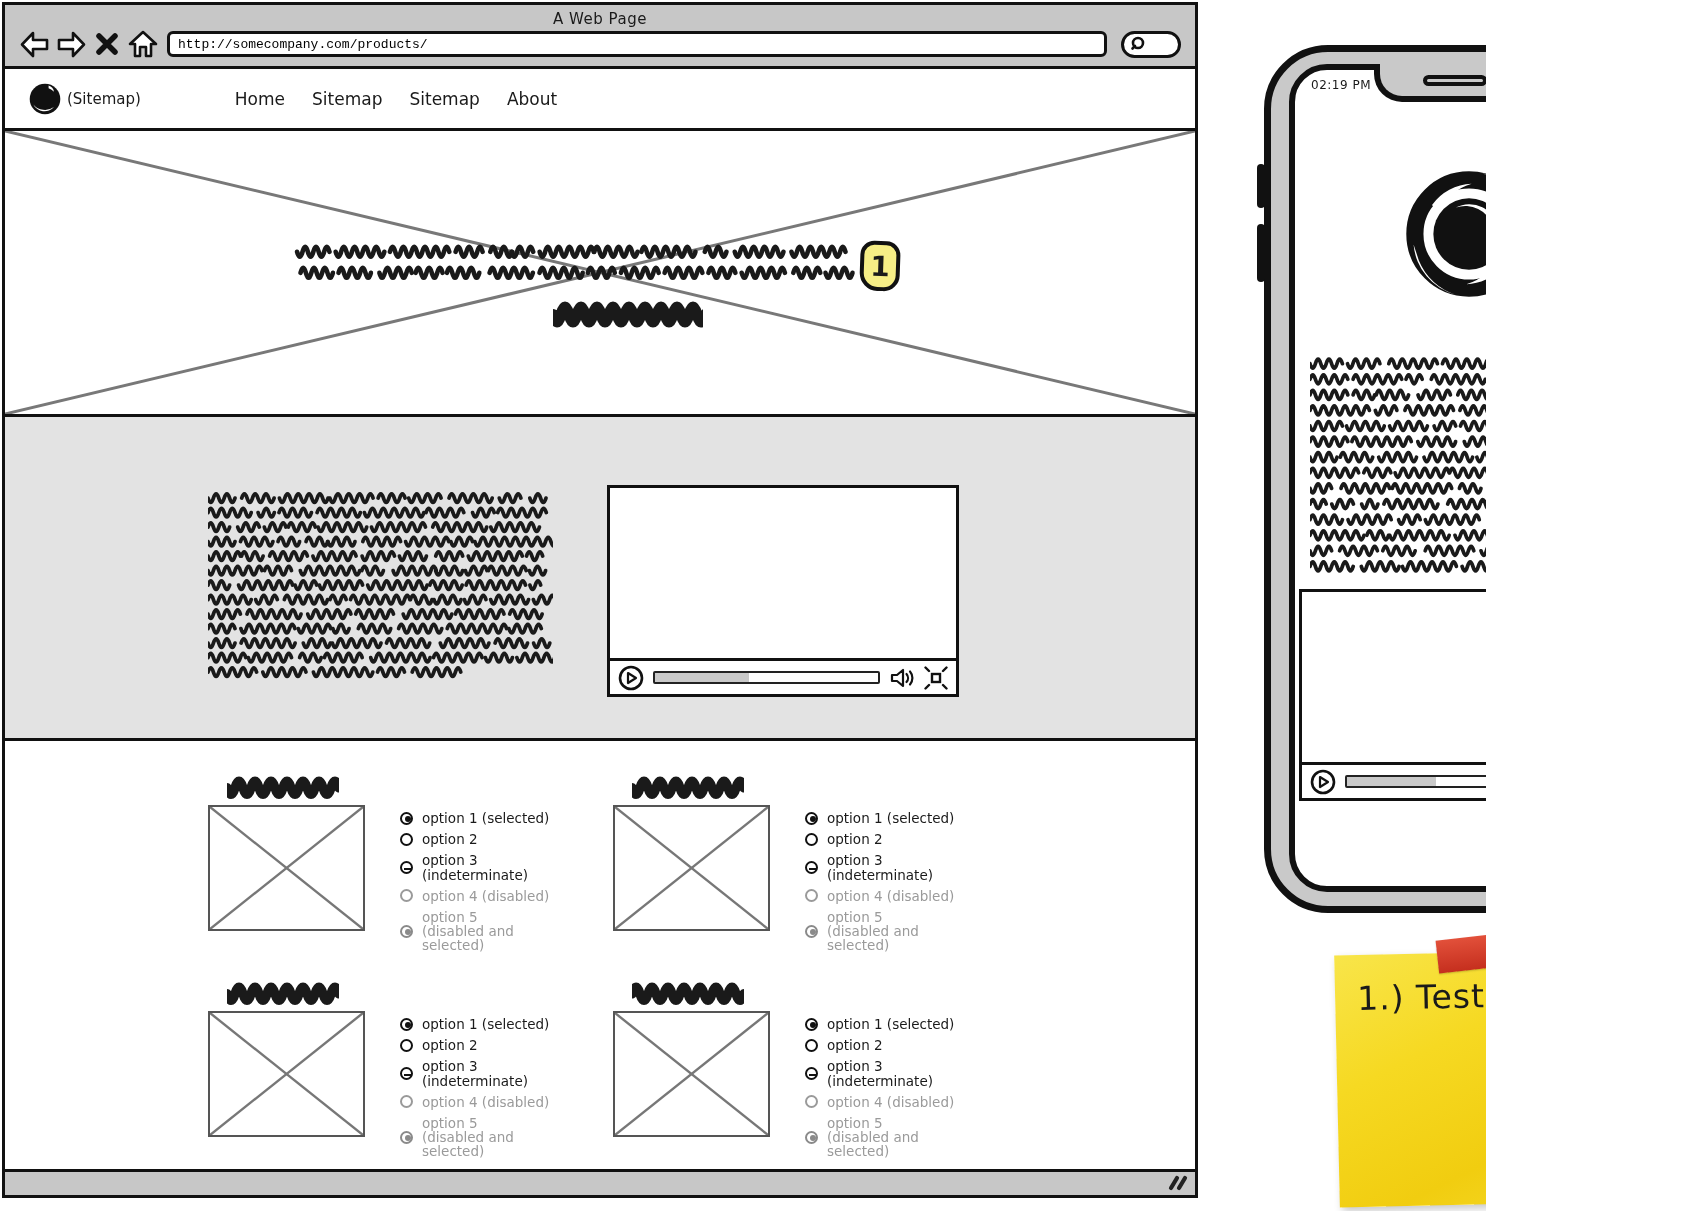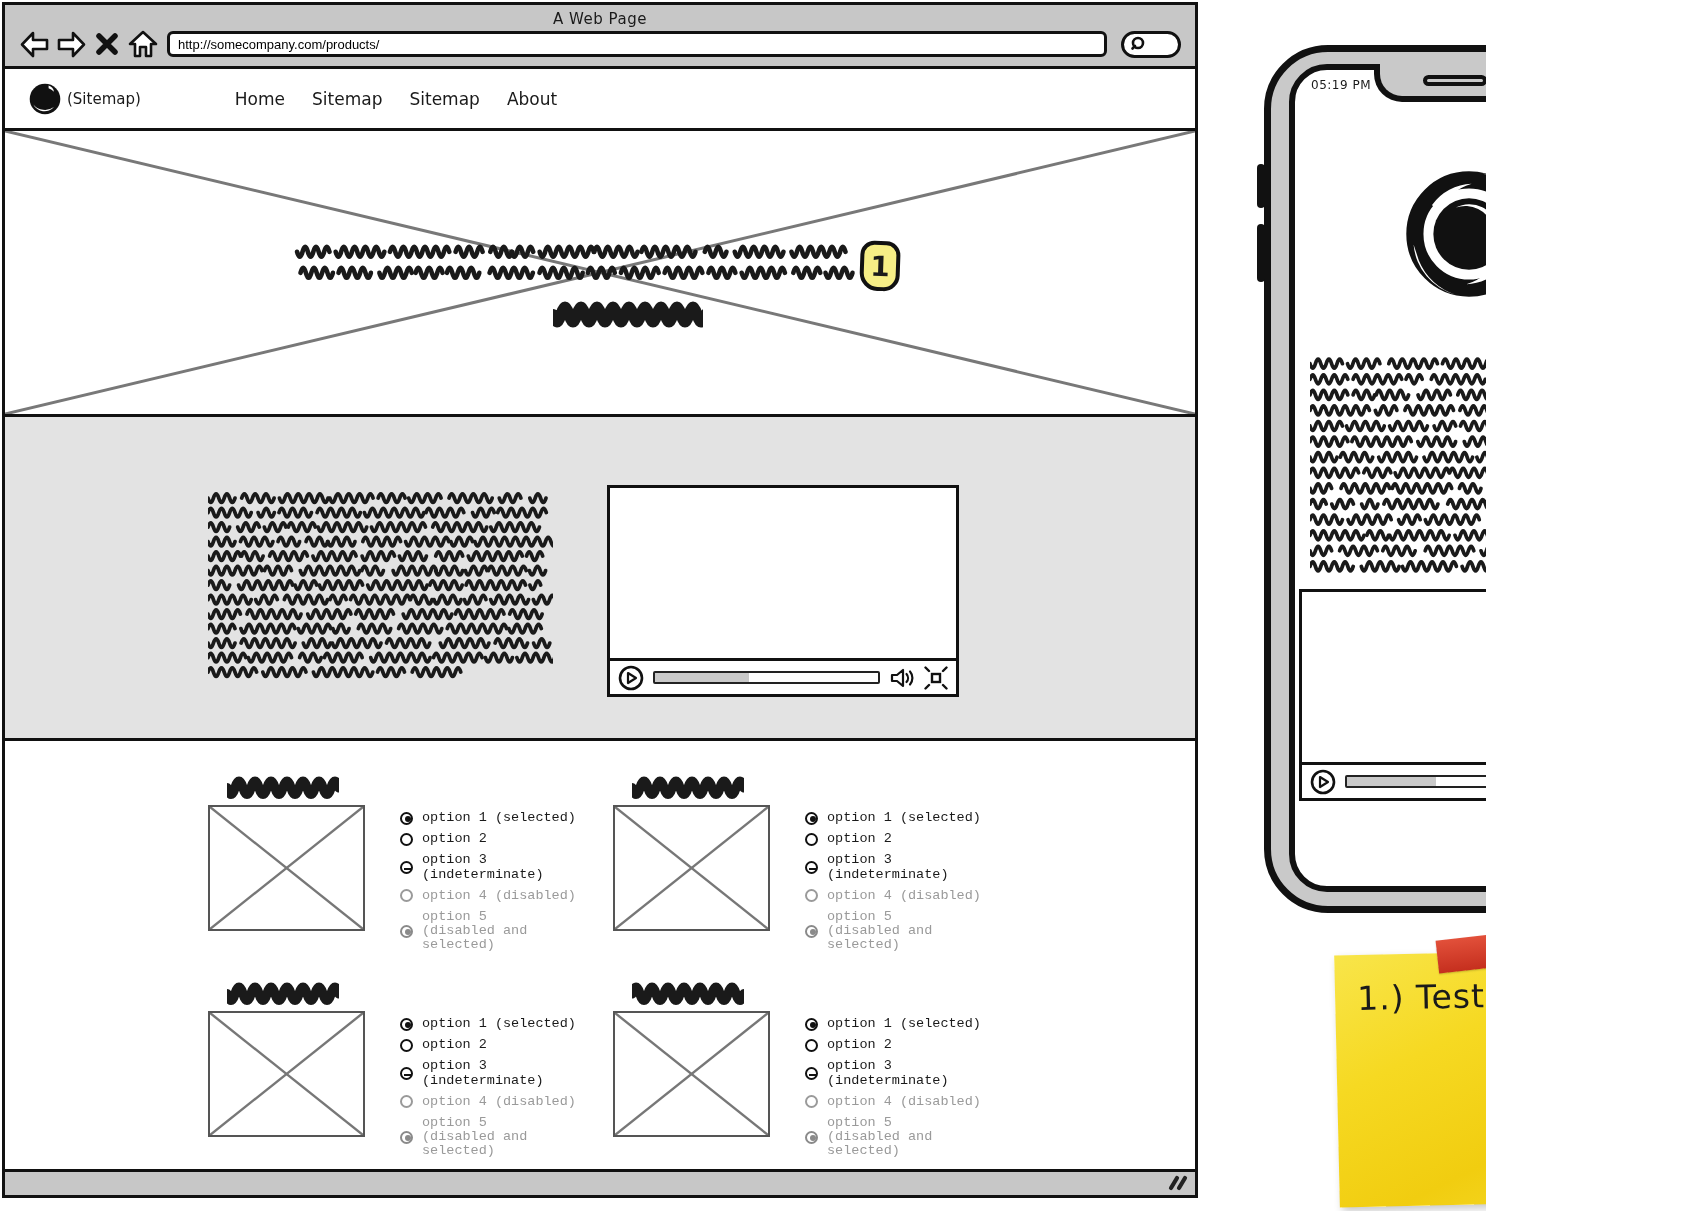--- a/index.html
+++ b/index.html
@@ -8,21 +8,21 @@
   *{box-sizing:border-box;}
 
   
   .browser{position:absolute;left:2px;top:2px;width:1196px;height:1196px;
     border:3px solid #111;background:#fff;}
   .chrome{height:64px;background:#c7c7c7;border-bottom:3px solid #111;position:relative;}
   .win-title{text-align:center;font-size:15px;padding-top:5px;letter-spacing:.5px;}
   .toolbar{position:absolute;left:14px;top:25px;right:6px;display:flex;align-items:center;}
   .tb-ico{width:32px;height:28px;display:flex;align-items:center;justify-content:center;margin-right:4px;cursor:pointer;}
   .url-input{flex:1;height:26px;border:3px solid #111;border-radius:6px;background:#fff;
-    font-family:Liberation Sans, sans-serif;font-size:13px;padding:0 8px;margin:0 14px 0 4px;}
+    font-family:Liberation Mono, monospace;font-size:13px;padding:0 8px;margin:0 14px 0 4px;}
   .search-pill{width:60px;height:27px;border:3px solid #111;border-radius:14px;background:#fff;
     display:flex;align-items:center;padding-left:5px;margin-right:8px;cursor:pointer;}
 
   .navbar{height:62px;background:#fff;border-bottom:3px solid #111;display:flex;align-items:center;padding-left:22px;}
   .logo{width:36px;height:36px;}
   .sitemap{font-size:15px;margin-left:4px;}
   .navitems{display:flex;gap:27px;margin-left:94px;font-size:17px;}
   .navitems span{cursor:pointer;}
 
   .hero{height:286px;position:relative;border-bottom:3px solid #111;background:#fff;overflow:hidden;}
@@ -35,21 +35,21 @@
 
   .graysec{height:324px;background:#e3e3e3;border-bottom:3px solid #111;position:relative;}
   .gray-para{position:absolute;left:203px;top:72px;}
   .vidbox{position:absolute;border:3px solid #111;background:#fff;}
   .vid-main{left:602px;top:68px;width:352px;height:212px;}
   .vidctrl{position:absolute;left:0;right:0;bottom:0;height:36px;border-top:3px solid #111;
     display:flex;align-items:center;padding:0 8px;gap:9px;background:#fff;}
   .progress{flex:1;height:13px;border:2px solid #222;border-radius:2px;background:#fff;position:relative;cursor:pointer;}
   .progress .fill{position:absolute;left:0;top:0;bottom:0;width:42%;background:#c9c9c9;}
 
-  .products{position:relative;height:413px;background:#fff;font-family:Liberation Mono, monospace;}
+  .products{position:relative;height:413px;background:#fff;}
   .pimg{position:absolute;width:157px;height:126px;border:2px solid #555;background:#fff;}
   .p-head{position:absolute;}
   .radios{position:absolute;width:180px;font-size:13.5px;}
   .ropt{display:flex;align-items:center;gap:9px;margin-bottom:7px;cursor:pointer;line-height:1.05;}
   .rb{width:13px;height:13px;border:2px solid #111;border-radius:50%;flex:0 0 13px;position:relative;background:#fff;}
   .rb.sel::after{content:"";position:absolute;left:2.5px;top:2.5px;width:6px;height:6px;border-radius:50%;background:#111;}
   .rb.ind::after{content:"";position:absolute;left:1.5px;top:4.5px;width:8px;height:2px;background:#111;}
   .rb.dis{border-color:#9a9a9a;}
   .rb.dissel{border-color:#8a8a8a;}
   .rb.dissel::after{content:"";position:absolute;left:2.5px;top:2.5px;width:6px;height:6px;border-radius:50%;background:#8a8a8a;}
@@ -444,21 +444,21 @@
         <path d="M8 16 L14 6 M16 16 L22 6" stroke="#222" stroke-width="4.2" stroke-linecap="round"></path>
       </svg>
     </div>
   </div>
 
   <div class="phone">
     <div class="sidebtn" style="left:-14px;top:112px;height:44px"></div>
     <div class="sidebtn" style="left:-14px;top:172px;height:58px"></div>
     <div class="sidebtn" style="right:-14px;top:124px;height:72px"></div>
     <div class="screen">
-      <div class="ph-time">05:19 PM</div>
+      <div class="ph-time">02:19 PM</div>
       <div class="ph-status">
         <svg width="20" height="14" viewBox="0 0 20 14">
           <rect x="0" y="11" width="2.6" height="3" fill="#111"></rect>
             <rect x="4" y="9" width="2.6" height="5" fill="#111"></rect>
             <rect x="8" y="6.5" width="2.6" height="7.5" fill="#111"></rect>
             <rect x="12" y="4" width="2.6" height="10" fill="#111"></rect>
             <rect x="16" y="1.5" width="2.6" height="12.5" fill="#111"></rect>
         </svg>
         <svg width="18" height="14" viewBox="0 0 18 14">
           <path d="M1.5 5 A11 11 0 0 1 16.5 5 M4.5 8 A7.5 7.5 0 0 1 13.5 8 M7 10.8 A4 4 0 0 1 11 10.8" fill="none" stroke="#111" stroke-width="2" stroke-linecap="round"></path>

